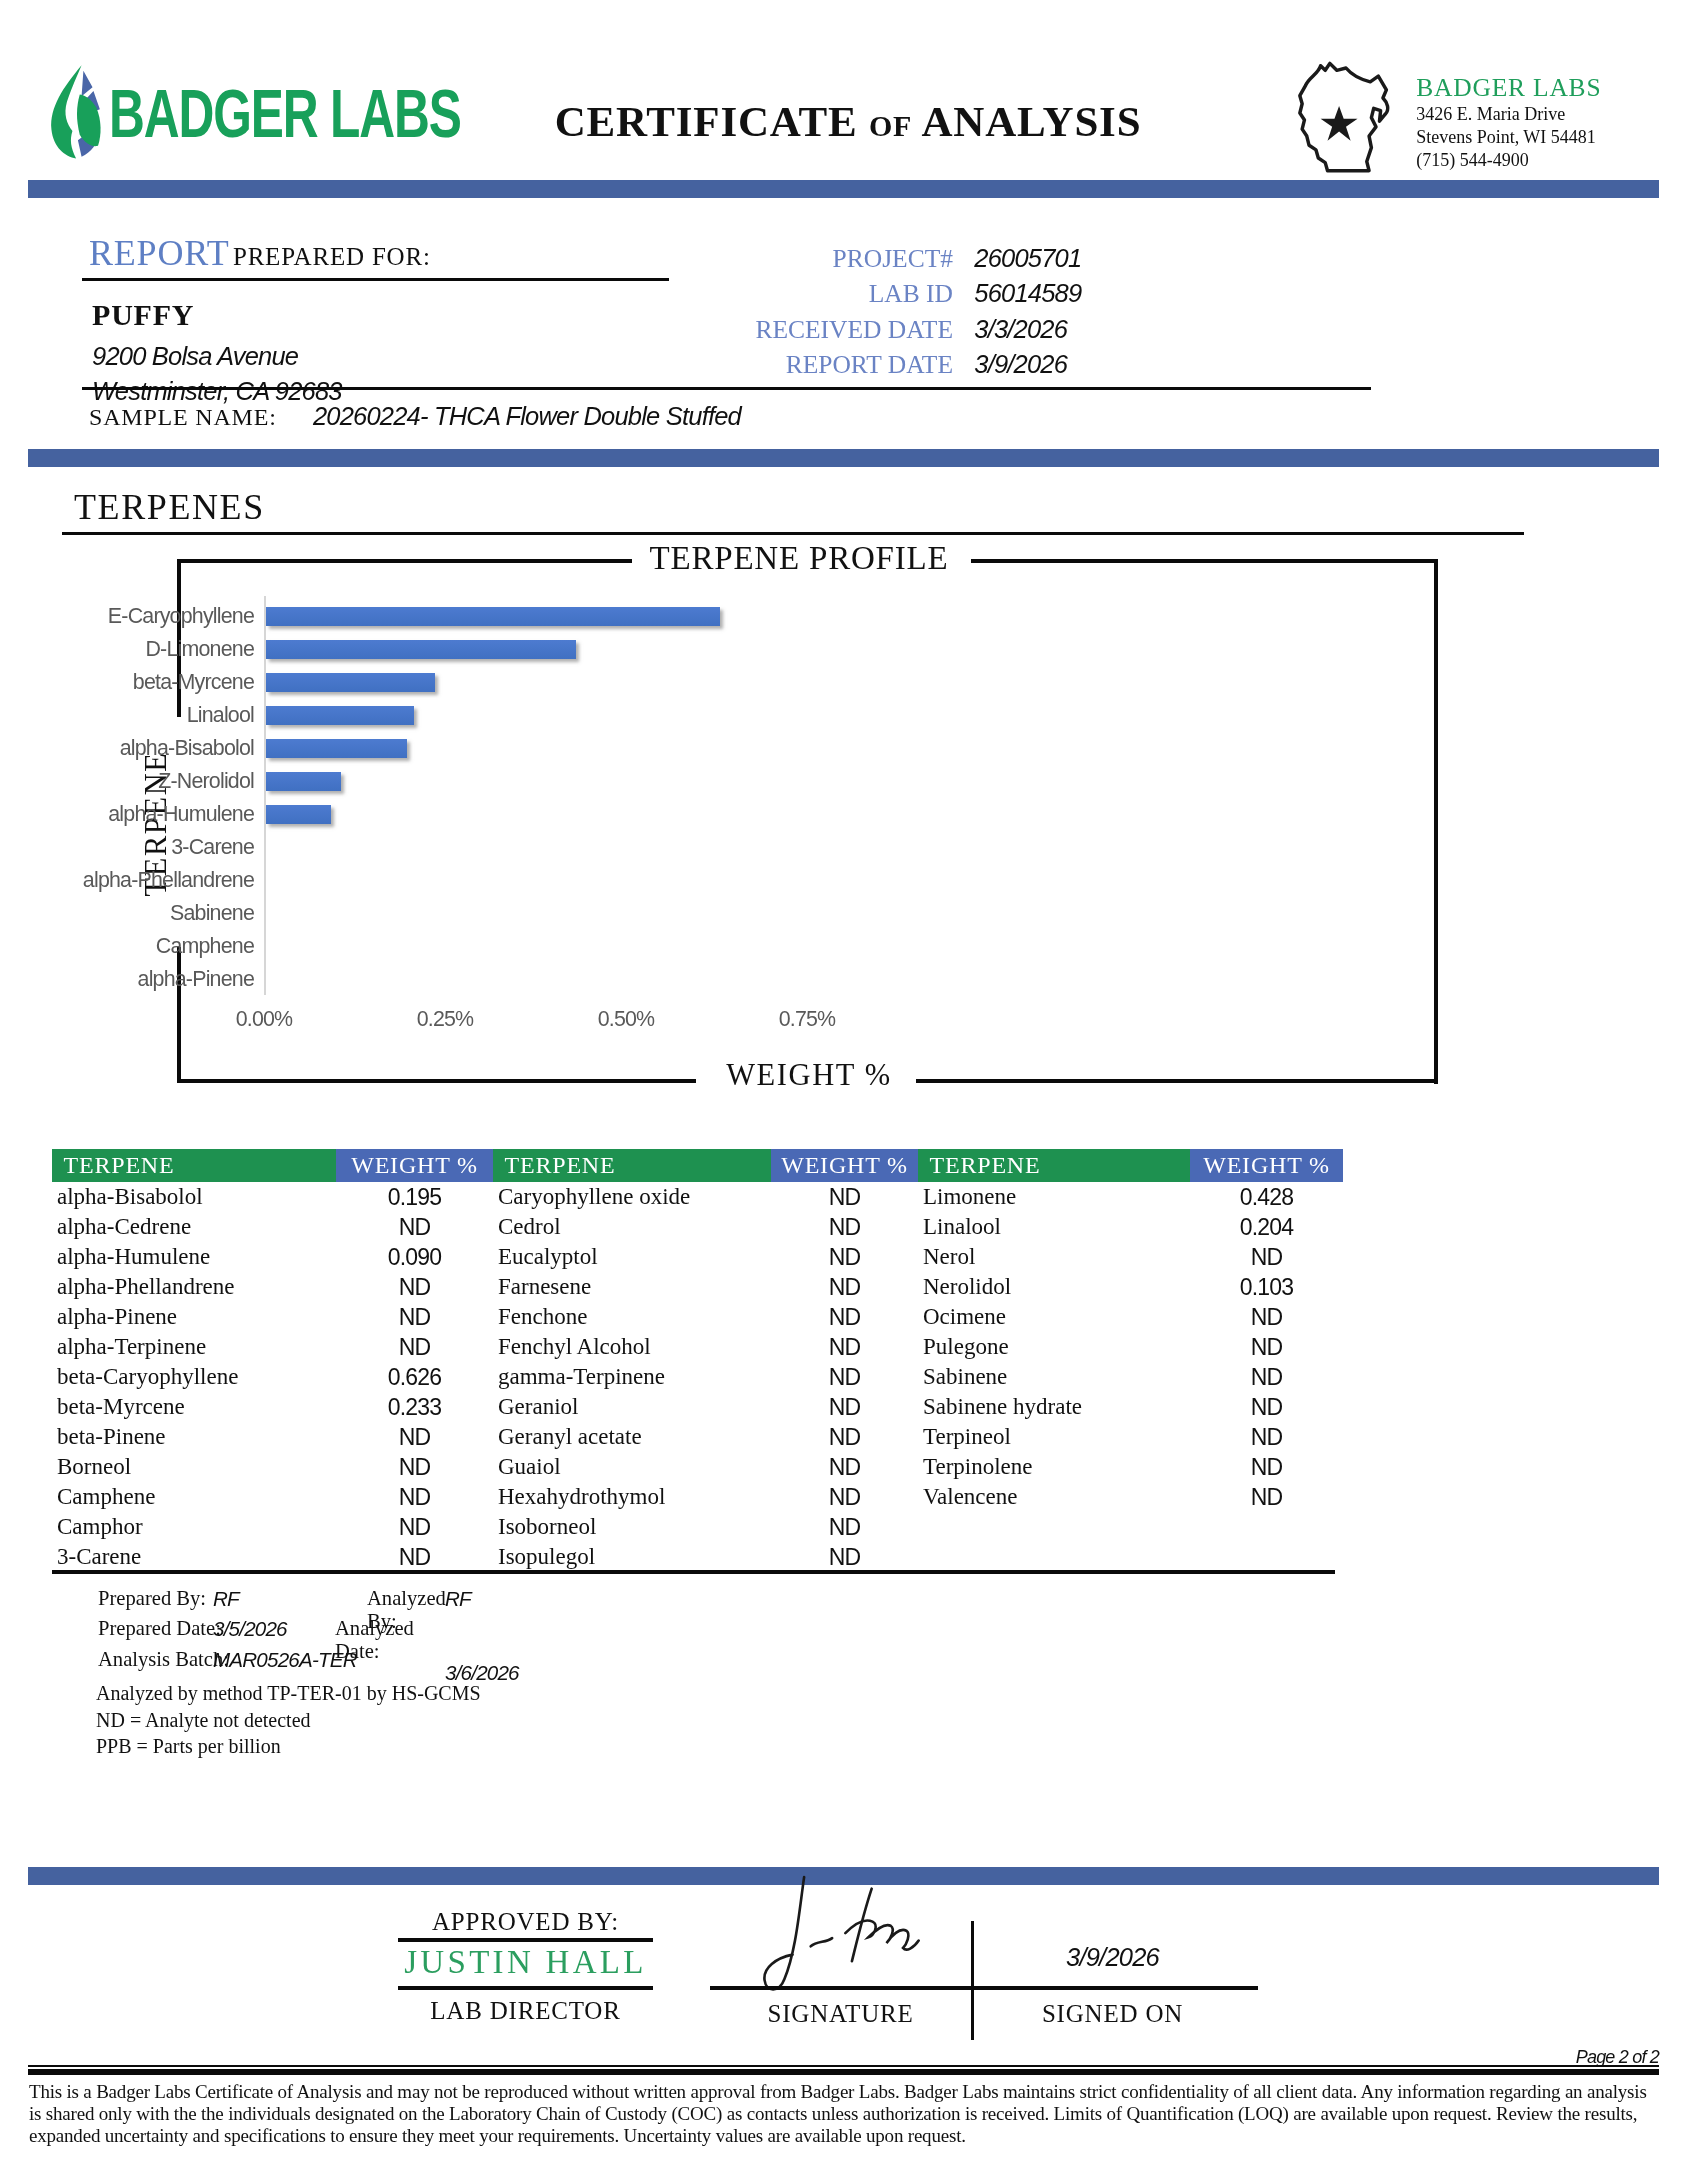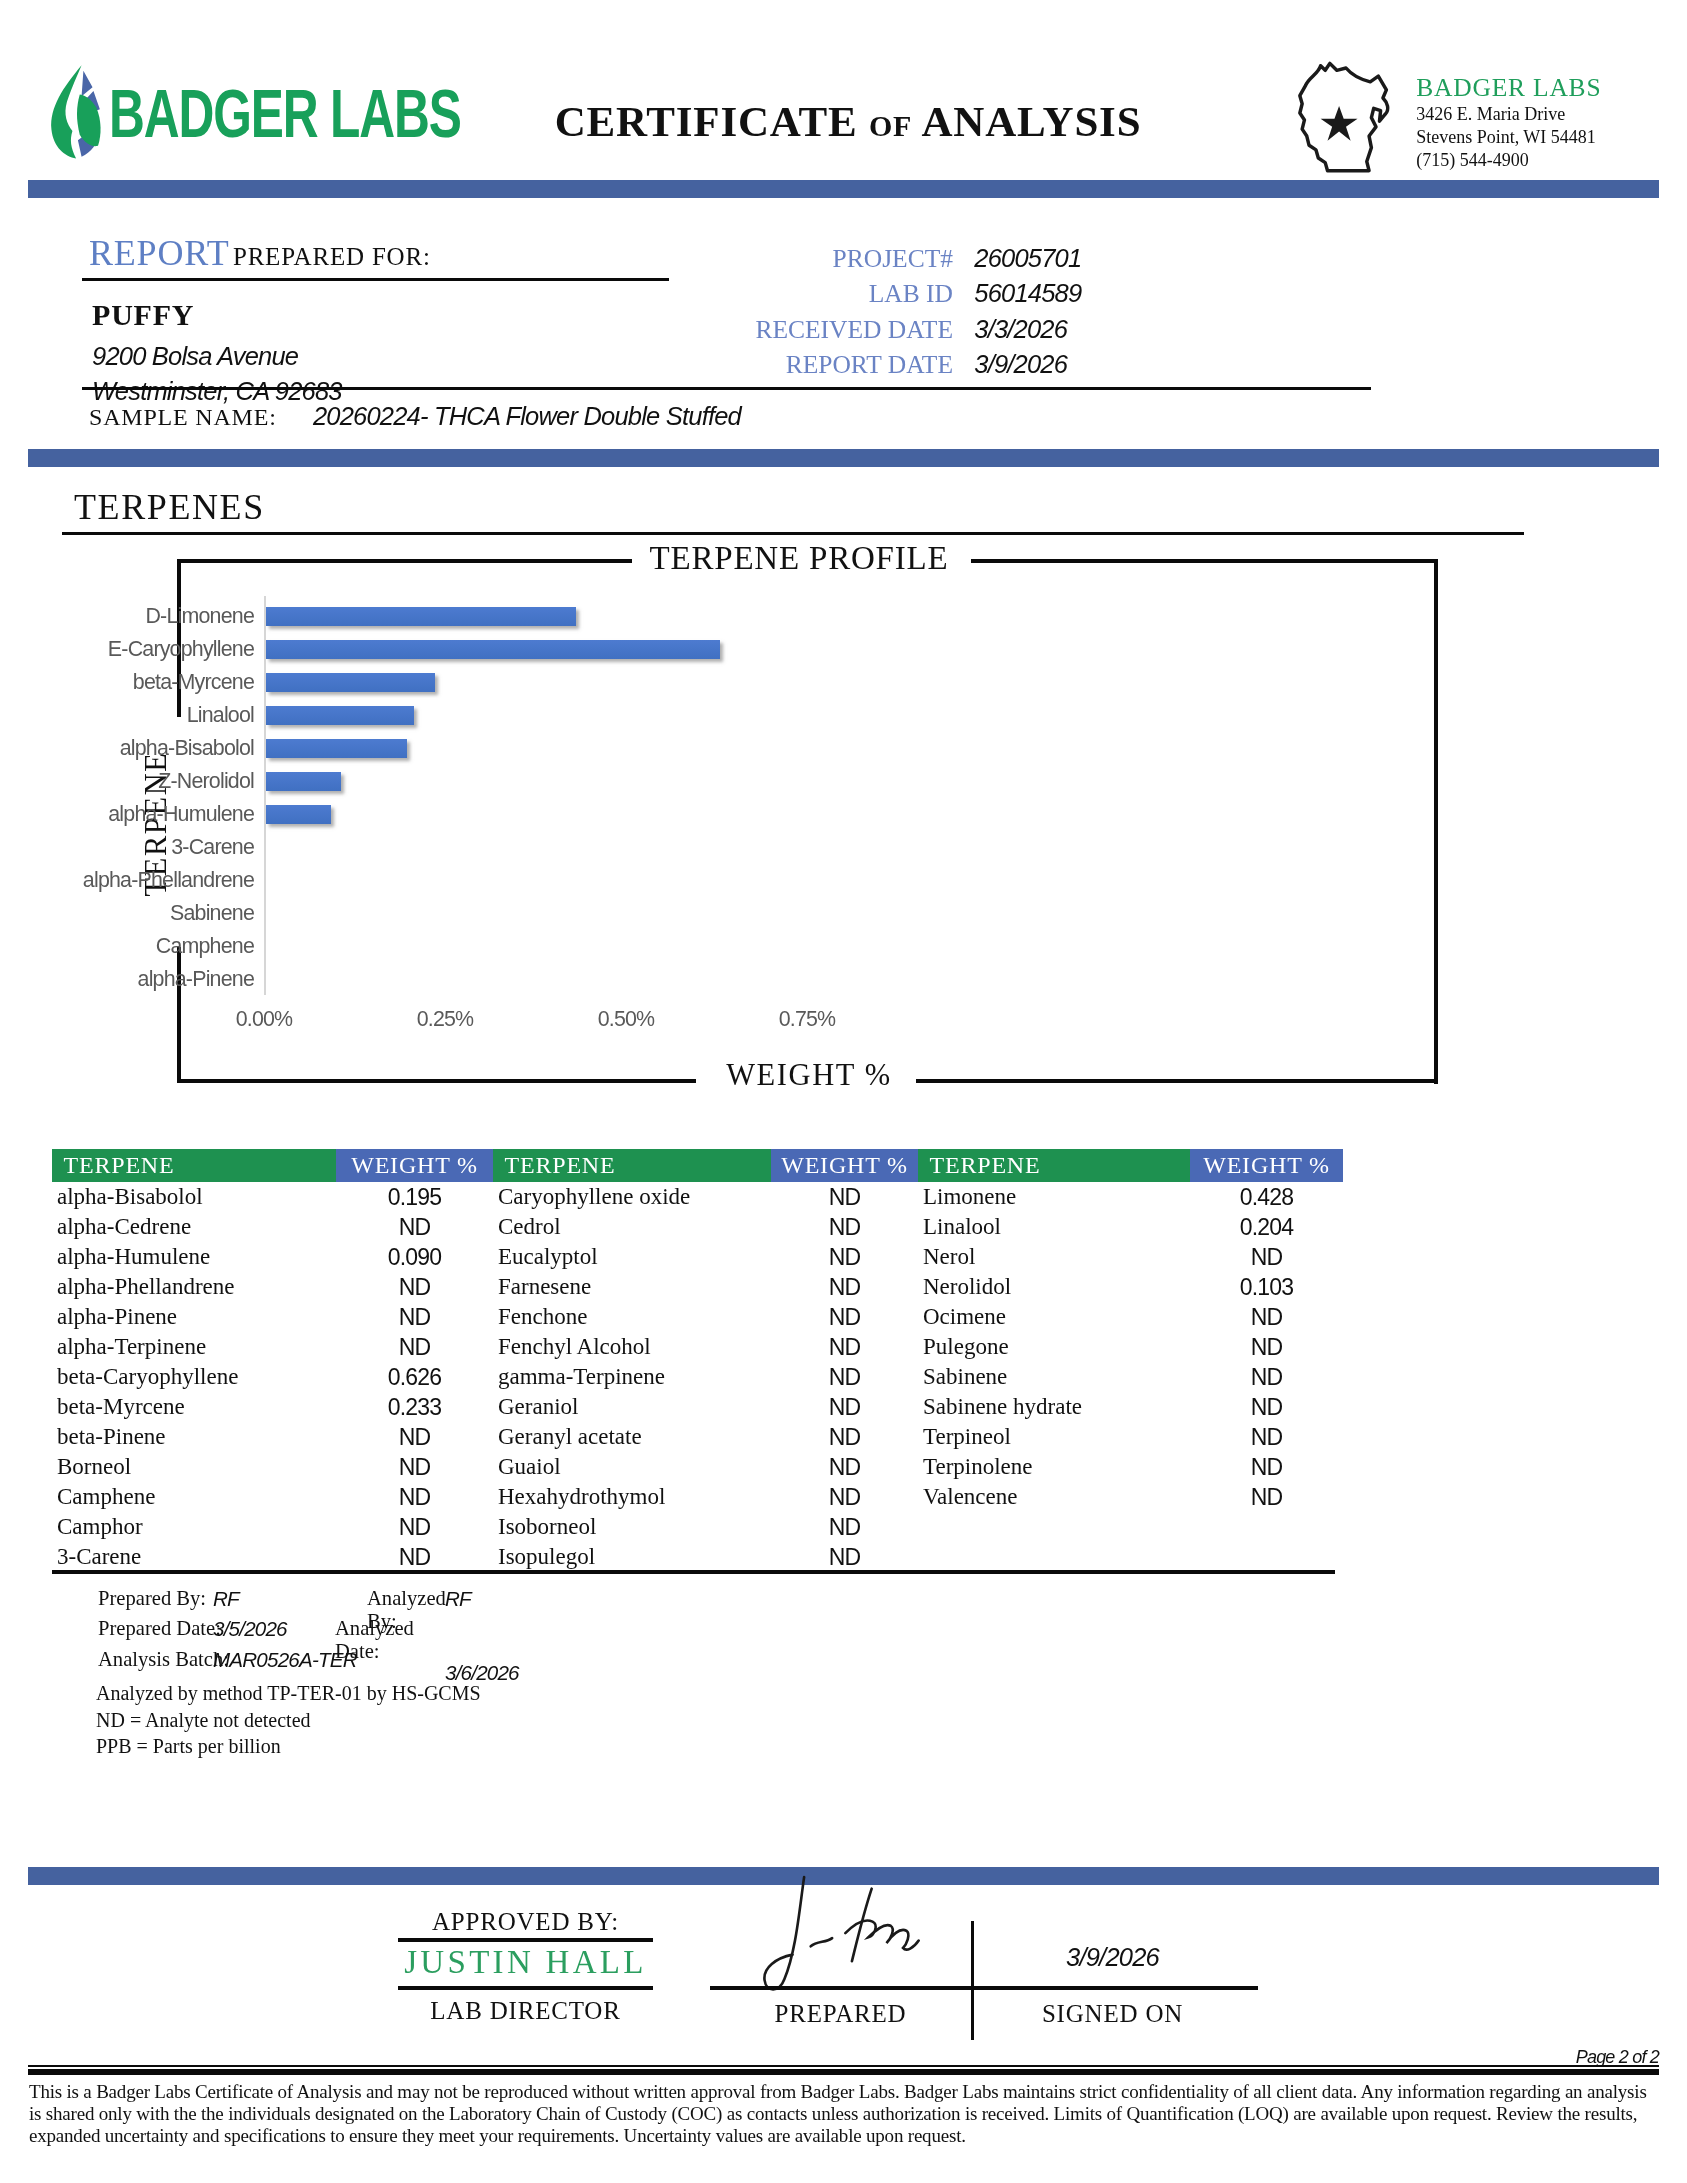--- a/index.html
+++ b/index.html
@@ -165,29 +165,29 @@
   <div class="cline" style="left:177px;top:1079px;width:519px;height:4.1px;"></div>
   <div class="cline" style="left:916px;top:1079px;width:522px;height:4.1px;"></div>
 
   <div class="chart-title serif">TERPENE PROFILE</div>
   <div class="chart-ylabel serif">TERPENE</div>
   <div class="chart-xlabel serif">WEIGHT %</div>
 
   <div class="caxis"></div>
   <div id="chart-plot">
       <div class="crow">
+        <div class="clabel">E-Caryophyllene</div>
+        <div class="ctrack">
+          <div class="cbar" style="width: 454px;"></div>
+        </div>
+      </div>
+      <div class="crow">
         <div class="clabel">D-Limonene</div>
         <div class="ctrack">
           <div class="cbar" style="width: 310px;"></div>
-        </div>
-      </div>
-      <div class="crow">
-        <div class="clabel">E-Caryophyllene</div>
-        <div class="ctrack">
-          <div class="cbar" style="width: 454px;"></div>
         </div>
       </div>
       <div class="crow">
         <div class="clabel">beta-Myrcene</div>
         <div class="ctrack">
           <div class="cbar" style="width: 169px;"></div>
         </div>
       </div>
       <div class="crow">
         <div class="clabel">Linalool</div>
@@ -445,21 +445,21 @@
         <path d="M96,6 C90,48 86,96 72,130 C66,146 50,146 48,131 C46,116 62,104 82,100"></path>
         <path d="M104,90 C112,83 122,86 130,80"></path>
         <path d="M178,20 C168,50 160,84 154,108"></path>
         <path d="M146,74 C158,62 170,56 179,60 C187,64 181,77 174,79 C182,71 193,61 201,65 C207,69 201,81 196,86 C202,77 212,67 220,71 C226,75 220,88 216,92 C220,97 229,92 235,83"></path>
       </g>
     </svg>
   </div>
   <div class="blackline" style="left:710px;top:1986px;width:548px;height:4.1px;"></div>
   <div class="blackline" style="left:971px;top:1921px;width:3.3px;height:119px;"></div>
   <div class="abs sig-date narrow" style="left:997px;top:1943px;width:231px;">3/9/2026</div>
-  <div class="abs appr-label" style="left:717px;top:2000px;width:247px;">PREPARED</div>
+  <div class="abs appr-label" style="left:717px;top:2000px;width:247px;">SIGNATURE</div>
   <div class="abs appr-label" style="left:997px;top:2000px;width:231px;">SIGNED ON</div>
 
   <div class="abs page-num narrow" style="left:1412px;top:2047px;width:247px;">Page 2 of 2</div>
   <div class="blackline" style="left:28px;top:2065px;width:1631px;height:1.6px;"></div>
   <div class="blackline" style="left:28px;top:2069px;width:1631px;height:5.8px;"></div>
   <div class="abs disclaimer" style="left:29px;top:2081px;width:1631px;">This is a Badger Labs Certificate of Analysis and may not be reproduced without written approval from Badger Labs. Badger Labs maintains strict confidentiality of all client data. Any information regarding an analysis is shared only with the the individuals designated on the Laboratory Chain of Custody (COC) as contacts unless authorization is received. Limits of Quantification (LOQ) are available upon request. Review the results, expanded uncertainty and specifications to ensure they meet your requirements. Uncertainty values are available upon request.</div>
 
 </div>
 
 

